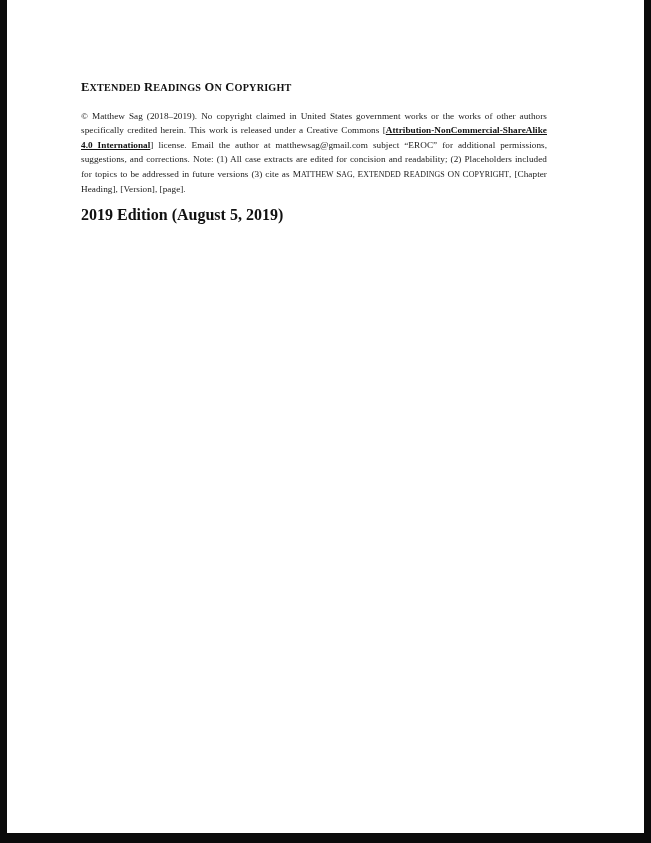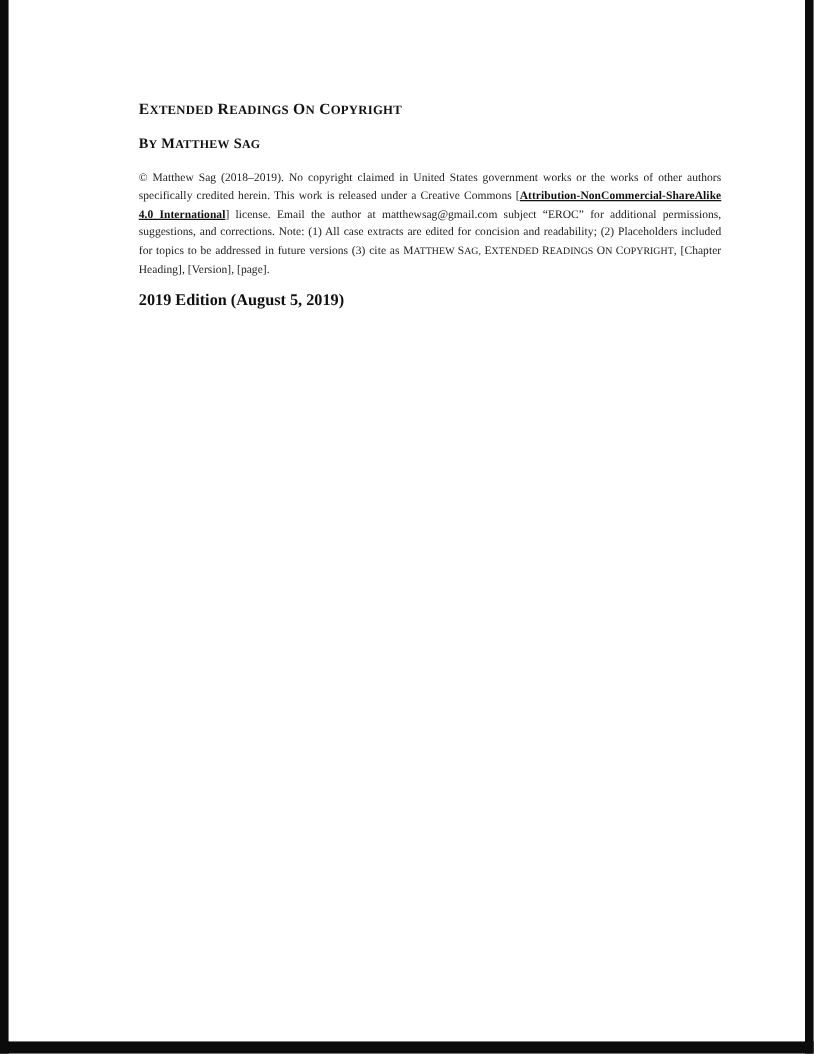--- a/index.html
+++ b/index.html
@@ -40,21 +40,21 @@
     position: absolute;
     left: 7px;
     right: 7px;
     top: 0;
     bottom: 10px;
     background: #ffffff;
   }
 
   .content {
     position: absolute;
-    left: 104px;          
+    left: 74px;          
     top: 80px;
     width: 466px;
   }
 
   .doc-title {
     font-family: "Liberation Serif", serif;
     font-weight: bold;
     font-size: 12.5px;
     letter-spacing: 0.2px;
     margin: 0 0 14px 0;
@@ -83,42 +83,39 @@
 
   .cc-link {
     color: #111111;
     text-decoration: underline;
     font-weight: bold;
   }
 
   .edition {
     font-family: "Liberation Serif", serif;
     font-weight: bold;
-    font-size: 13px;
+    font-size: 16px;
     color: #111;
     margin: 0;
   }
 </style>
 </head>
 <body>
 
 <div class="page-edge left"></div>
 <div class="page-edge right"></div>
 <div class="page-edge-bottom"></div>
 
 <div class="page">
   <div class="content">
 
     <h1 class="doc-title">
       <span><span style="font-size: 12.5px;">E</span><span style="font-size: 10.2px;">XTENDED</span> <span style="font-size: 12.5px;">R</span><span style="font-size: 10.2px;">EADINGS</span> <span style="font-size: 12.5px;">O</span><span style="font-size: 10.2px;">N</span> <span style="font-size: 12.5px;">C</span><span style="font-size: 10.2px;">OPYRIGHT</span></span>
     </h1>
 
-    <h2 class="doc-author">
-      <span><span style="font-size: 11.5px;">B</span><span style="font-size: 9.6px;">Y</span> <span style="font-size: 11.5px;">M</span><span style="font-size: 9.6px;">ATTHEW</span> <span style="font-size: 11.5px;">S</span><span style="font-size: 9.6px;">AG</span></span>
-    </h2>
 
     <p class="copyright-block">
       <span>© Matthew Sag (2018–2019). No copyright claimed in United States government works or the works of other authors specifically credited herein. This work is released under a Creative Commons [</span><a class="cc-link" href="#">Attribution-NonCommercial-ShareAlike 4.0 International</a><span>] license. Email the author at matthewsag@gmail.com subject “EROC” for additional permissions, suggestions, and corrections. Note: (1) All case extracts are edited for concision and readability; (2) Placeholders included for topics to be addressed in future versions (3) cite as </span><span class="sc"><span style="font-size: 9.2px;">M</span><span style="font-size: 7.9px;">ATTHEW</span> <span style="font-size: 9.2px;">S</span><span style="font-size: 7.9px;">AG,</span> <span style="font-size: 9.2px;">E</span><span style="font-size: 7.9px;">XTENDED</span> <span style="font-size: 9.2px;">R</span><span style="font-size: 7.9px;">EADINGS</span> <span style="font-size: 9.2px;">O</span><span style="font-size: 7.9px;">N</span> <span style="font-size: 9.2px;">C</span><span style="font-size: 7.9px;">OPYRIGHT</span></span><span>, [Chapter Heading], [Version], [page].</span>
     </p>
 
     <p class="edition">2019 Edition (August 5, 2019)</p>
 
   </div>
 </div>
 

